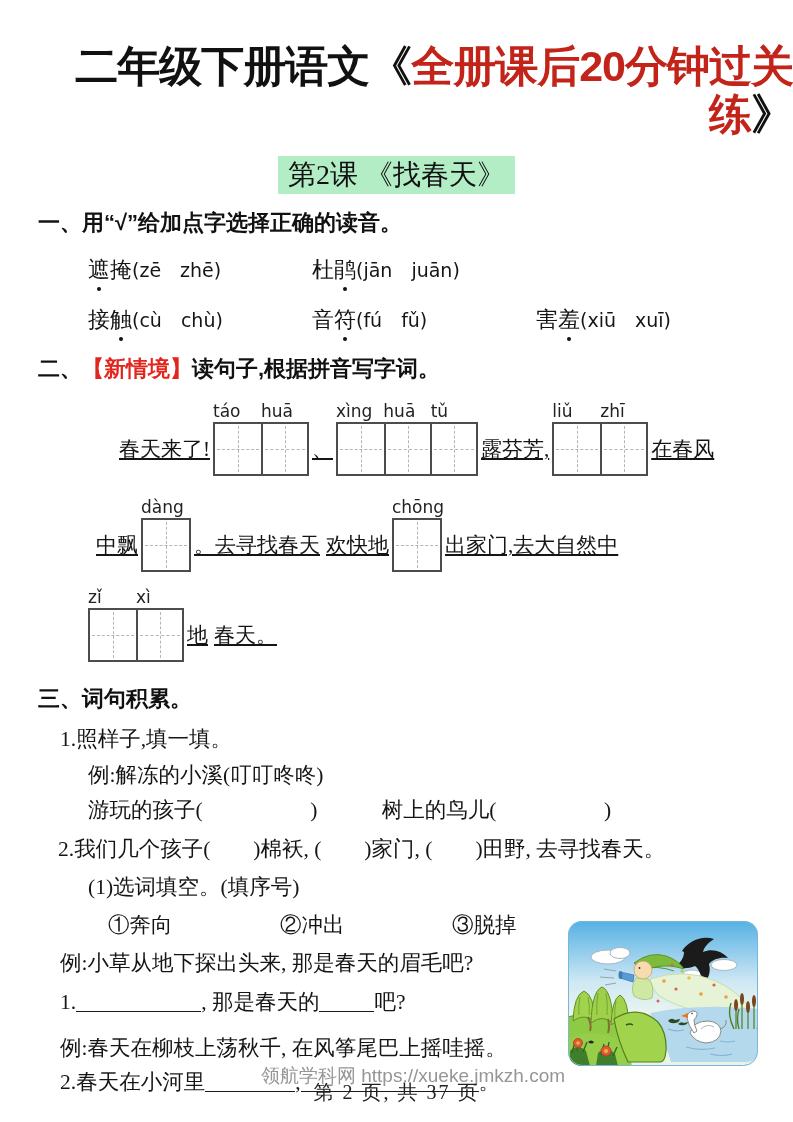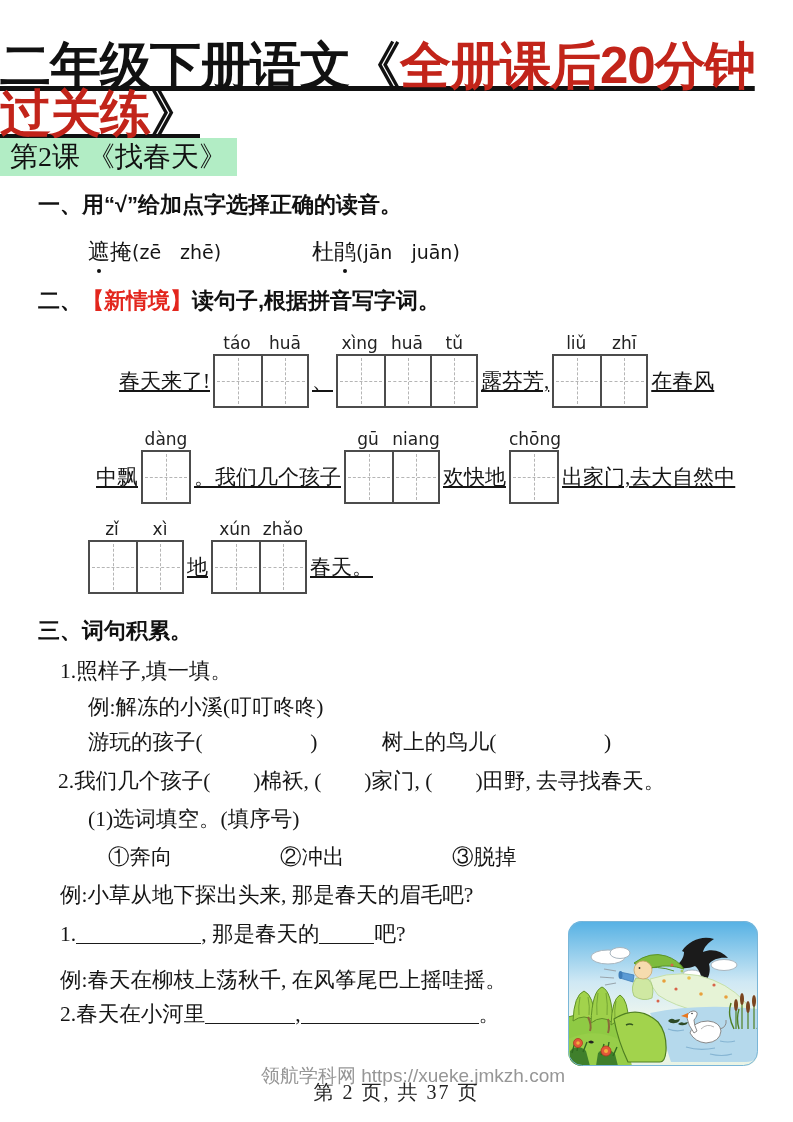--- a/index.html
+++ b/index.html
@@ -4,26 +4,26 @@
 <style>
   * { margin:0; padding:0; box-sizing:border-box; }
   html,body { background:#ffffff; }
   .page {
     position:relative; width:793px; height:1122px; margin:0 auto;
     background:#ffffff; overflow:hidden;
     font-family:"Liberation Serif", serif; color:#151515;
   }
   
   .title {
-    margin-top:42px; text-align:left;
+    margin-top:42px; text-align:right;
     font-family:"Liberation Sans", sans-serif; font-weight:900;
-    font-size:51px; line-height:48px; letter-spacing:-1px; color:#111;text-decoration:underline;
+    font-size:43px; line-height:48px; letter-spacing:-1px; color:#111;
   }
   .title .red { color:#c2241a; }
-  .badge-row { margin-top:0; }
+  .badge-row { text-align:center; margin-top:18px; }
   .badge {
     display:inline-block; background:#b2edc5; color:#111;
     font-size:28px; line-height:36px; padding:1px 10px;
   }
   
   .sec-h {
     font-family:"Liberation Sans", sans-serif; font-weight:700;
     font-size:22px; line-height:30px; margin-left:38px; color:#111;
   }
   .tag-red { color:#e3261d; }
@@ -38,21 +38,21 @@
   }
   
   .fill-line { display:flex; align-items:center; font-size:21px; line-height:30px; }
   .ft { padding:0 3px; white-space:nowrap;text-decoration:underline; }
   .grid-unit { position:relative; display:inline-flex; }
   .pinyin-row {
     position:absolute; bottom:100%; left:0; width:100%; display:flex;
     margin-bottom:2px; font-family:"DejaVu Sans", sans-serif;
     font-size:17px; line-height:18px; color:#222;
   }
-  .pinyin-row span { flex:1; text-align:center; }
+  .pinyin-row span { flex:1; }
   .cells { display:flex; border:2px solid #4c4c4c; background:#fff; }
   .cell { width:46px; height:50px; position:relative; }
   .cell + .cell { border-left:2px solid #4c4c4c; }
   .cell::before {
     content:""; position:absolute; top:2px; bottom:2px; left:50%;
     border-left:1px dashed #b5b5b5;
   }
   .cell::after {
     content:""; position:absolute; left:2px; right:2px; top:50%;
     border-top:1px dashed #b5b5b5;
@@ -83,20 +83,25 @@
   <div class="badge-row">
     <span class="badge">第2课 《找春天》</span>
   </div>
 
   <div class="sec-h" style="margin-top:14px">一、用“√”给加点字选择正确的读音。</div>
 
   <div class="s1-row" style="margin-top:16px">
     <span class="s1-item"><span></span><span class="dotted">遮</span><span>掩</span><span class="py">(zē　zhē)</span></span>
     <span class="s1-item"><span>杜</span><span class="dotted">鹃</span><span></span><span class="py">(jān　juān)</span></span>
   </div>
+  <div class="s1-row" style="margin-top:18px">
+    <span class="s1-item"><span>接</span><span class="dotted">触</span><span></span><span class="py">(cù　chù)</span></span>
+    <span class="s1-item"><span>音</span><span class="dotted">符</span><span></span><span class="py">(fú　fǔ)</span></span>
+    <span class="s1-item"><span>害</span><span class="dotted">羞</span><span></span><span class="py">(xiū　xuī)</span></span>
+  </div>
 
   <div class="sec-h" style="margin-top:18px"><span>二、</span><span class="tag-red">【新情境】</span><span>读句子,根据拼音写字词。</span></div>
 
   <div class="fill-line" style="margin:38px 0 0 116px">
     <span class="ft">春天来了!</span>
     <span class="grid-unit">
       <span class="pinyin-row">
           <span>táo</span>
           <span>huā</span>
         </span>
@@ -135,31 +140,21 @@
   <div class="fill-line" style="margin:42px 0 0 93px">
     <span class="ft">中飘</span>
     <span class="grid-unit">
       <span class="pinyin-row">
           <span>dàng</span>
         </span>
       <span class="cells">
           <span class="cell"></span>
         </span>
     </span>
-    <span class="ft">。我们几个孩子</span>
-    <span class="grid-unit">
-      <span class="pinyin-row">
-          <span>gū</span>
-          <span>niang</span>
-        </span>
-      <span class="cells">
-          <span class="cell"></span>
-          <span class="cell"></span>
-        </span>
-    </span>
+    <span class="ft">。去寻找春天</span>
     <span class="ft">欢快地</span>
     <span class="grid-unit">
       <span class="pinyin-row">
           <span>chōng</span>
         </span>
       <span class="cells">
           <span class="cell"></span>
         </span>
     </span>
     <span class="ft">出家门,去大自然中</span>
@@ -170,30 +165,20 @@
       <span class="pinyin-row">
           <span>zǐ</span>
           <span>xì</span>
         </span>
       <span class="cells">
           <span class="cell"></span>
           <span class="cell"></span>
         </span>
     </span>
     <span class="ft">地</span>
-    <span class="grid-unit">
-      <span class="pinyin-row">
-          <span>xún</span>
-          <span>zhǎo</span>
-        </span>
-      <span class="cells">
-          <span class="cell"></span>
-          <span class="cell"></span>
-        </span>
-    </span>
     <span class="ft">春天。</span>
   </div>
 
   <div class="sec-h" style="margin-top:22px">三、词句积累。</div>
   <div class="line" style="margin:10px 0 0 60px">1.照样子,填一填。</div>
   <div class="line" style="margin:6px 3px 0 88px">例:解冻的小溪(叮叮咚咚)</div>
   <div class="line" style="margin:5px 0 0 88px">游玩的孩子(　　　　　)　　　树上的鸟儿(　　　　　)</div>
   <div class="line" style="margin:9px 0 0 58px">2.我们几个孩子(　　)棉袄, (　　)家门, (　　)田野, 去寻找春天。</div>
   <div class="line" style="margin:8px 0 0 88px">(1)选词填空。(填序号)</div>
   <div class="line" style="margin:8px 0 0 108px">①奔向　　　　　②冲出　　　　　③脱掉</div>

